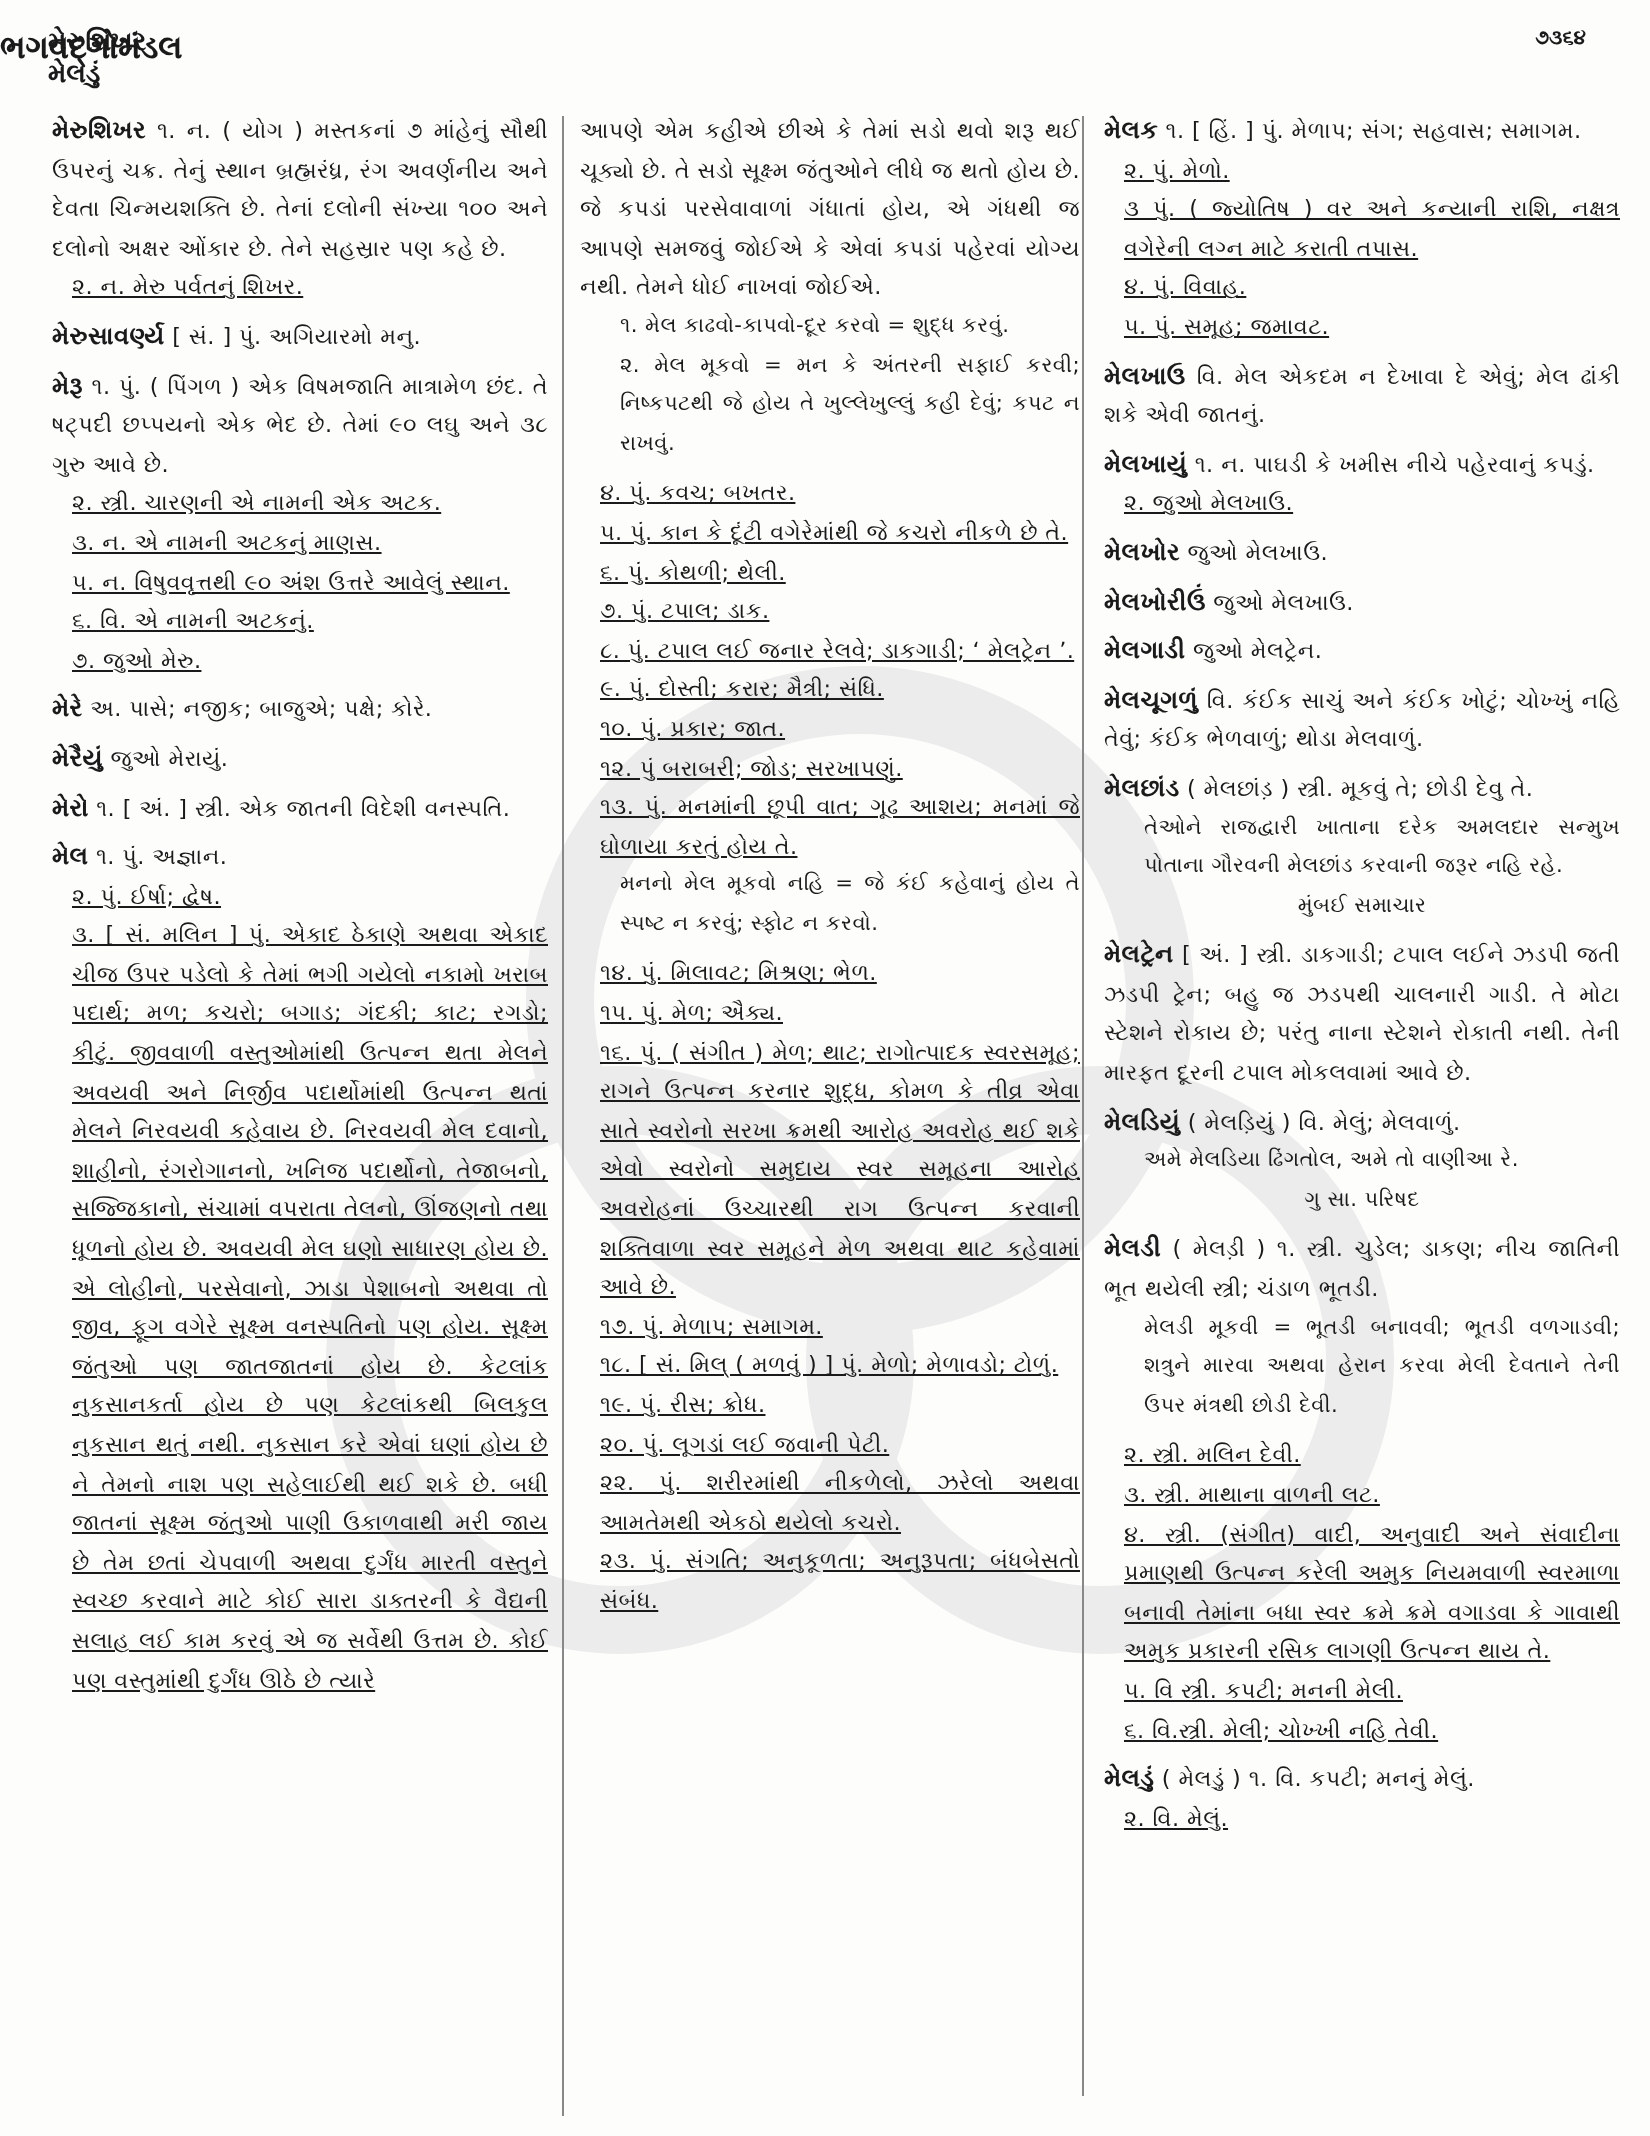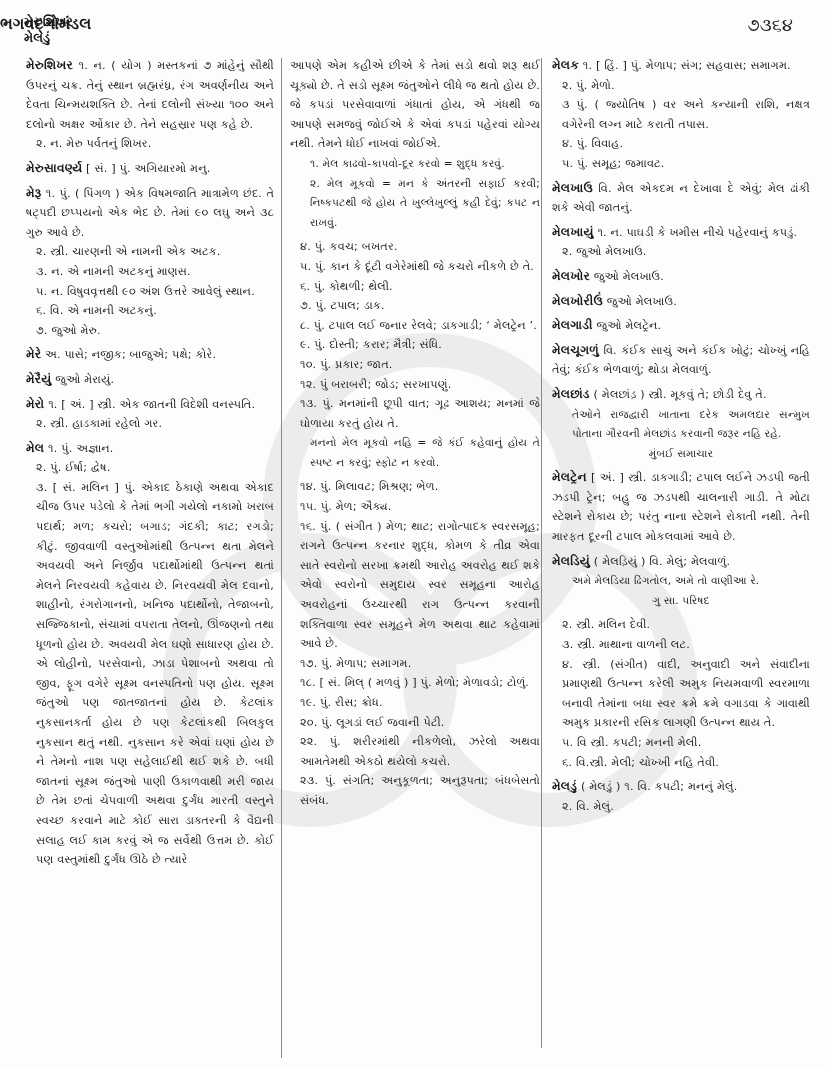--- a/index.html
+++ b/index.html
@@ -7,33 +7,33 @@
     width:825px; height:1068px; overflow:hidden; background:#fdfdfb;
     font-family:"DejaVu Sans", sans-serif; color:#1a1a1a; position:relative;
   }
   .watermark {
     position:absolute; left:150px; top:300px; width:560px; height:560px; pointer-events:none;
   }
   .watermark svg { width:100%; height:100%; }
   .header { position:absolute; top:6px; left:0; width:825px; height:44px; }
   .hdr-left { position:absolute; left:24px; top:8px; font-weight:bold; font-size:13px; line-height:16px; }
   .hdr-center { position:absolute; left:0; width:825px; top:8px; text-align:left; font-weight:bold; font-size:16px; }
-  .hdr-right { position:absolute; right:32px; top:8px; font-weight:normal; font-size:18px; }
+  .hdr-right { position:absolute; right:32px; top:8px; font-weight:bold; font-size:10px; }
   .col {
     position:absolute; top:56px; font-size:11.2px; line-height:19.6px; letter-spacing:0.2px;
   }
   .col-1 { left:26px; width:248px; }
   .col-2 { left:290px; width:250px; }
   .col-3 { left:552px; width:258px; }
   .divider { position:absolute; top:58px; width:1px; background:#888; }
   .div-1 { left:281px; height:1000px; }
   .div-2 { left:541px; height:990px; }
   .entry { margin:0 0 5px 0; text-indent:-0px; }
   .hw { font-weight:bold; font-size:12.2px; }
-  .sub { padding-left:10px; }
+  .sub { padding-left:10px;text-decoration:underline; }
   .quote { padding-left:20px; font-size:10.6px; }
   .src { text-align:center; font-size:10.6px; }
   p { margin:0; text-align:justify; }
 </style>
 </head>
 <body>
 
 <div class="watermark">
   <svg viewBox="0 0 560 560">
     <g fill="none" stroke="#ececec" stroke-width="34">
@@ -73,21 +73,20 @@
       <p class="sub">૭. જુઓ મેરુ.</p>
     </div>
     <div class="entry">
       <p><span class="hw">મેરે</span> <span>અ. પાસે; નજીક; બાજુએ; પક્ષે; કોરે.</span></p>
     </div>
     <div class="entry">
       <p><span class="hw">મેરૈયું</span> <span>જુઓ મેરાયું.</span></p>
     </div>
     <div class="entry">
       <p><span class="hw">મેરો</span> <span>૧. [ અં. ] સ્ત્રી. એક જાતની વિદેશી વનસ્પતિ.</span></p>
-      <p class="sub">૨. સ્ત્રી. હાડકામાં રહેલો ગર.</p>
     </div>
     <div class="entry">
       <p><span class="hw">મેલ</span> <span>૧. પું. અજ્ઞાન.</span></p>
       <p class="sub">૨. પું. ઈર્ષા; દ્વેષ.</p>
       <p class="sub">૩. [ સં. મલિન ] પું. એકાદ ઠેકાણે અથવા એકાદ ચીજ ઉપર પડેલો કે તેમાં ભગી ગયેલો નકામો ખરાબ પદાર્થ; મળ; કચરો; બગાડ; ગંદકી; કાટ; રગડો; કીટું. જીવવાળી વસ્તુઓમાંથી ઉત્પન્ન થતા મેલને અવયવી અને નિર્જીવ પદાર્થોમાંથી ઉત્પન્ન થતાં મેલને નિરવયવી કહેવાય છે. નિરવયવી મેલ દવાનો, શાહીનો, રંગરોગાનનો, ખનિજ પદાર્થોનો, તેજાબનો, સજ્જિકાનો, સંચામાં વપરાતા તેલનો, ઊંજણનો તથા ધૂળનો હોય છે. અવયવી મેલ ઘણો સાધારણ હોય છે. એ લોહીનો, પરસેવાનો, ઝાડા પેશાબનો અથવા તો જીવ, ફૂગ વગેરે સૂક્ષ્મ વનસ્પતિનો પણ હોય. સૂક્ષ્મ જંતુઓ પણ જાતજાતનાં હોય છે. કેટલાંક નુકસાનકર્તા હોય છે પણ કેટલાંકથી બિલકુલ નુકસાન થતું નથી. નુકસાન કરે એવાં ઘણાં હોય છે ને તેમનો નાશ પણ સહેલાઈથી થઈ શકે છે. બધી જાતનાં સૂક્ષ્મ જંતુઓ પાણી ઉકાળવાથી મરી જાય છે તેમ છતાં ચેપવાળી અથવા દુર્ગંધ મારતી વસ્તુને સ્વચ્છ કરવાને માટે કોઈ સારા ડાક્તરની કે વૈદ્યની સલાહ લઈ કામ કરવું એ જ સર્વેથી ઉત્તમ છે. કોઈ પણ વસ્તુમાંથી દુર્ગંધ ઊઠે છે ત્યારે</p>
     </div>
   </div>
 <div class="col col-2">
     <div class="entry">
       <p><span>આપણે એમ કહીએ છીએ કે તેમાં સડો થવો શરૂ થઈ ચૂક્યો છે. તે સડો સૂક્ષ્મ જંતુઓને લીધે જ થતો હોય છે. જે કપડાં પરસેવાવાળાં ગંધાતાં હોય, એ ગંધથી જ આપણે સમજવું જોઈએ કે એવાં કપડાં પહેરવાં યોગ્ય નથી. તેમને ધોઈ નાખવાં જોઈએ.</span></p>
@@ -152,20 +151,24 @@
     </div>
     <div class="entry">
       <p><span class="hw">મેલટ્રેન</span> <span>[ અં. ] સ્ત્રી. ડાકગાડી; ટપાલ લઈને ઝડપી જતી ઝડપી ટ્રેન; બહુ જ ઝડપથી ચાલનારી ગાડી. તે મોટા સ્ટેશને રોકાય છે; પરંતુ નાના સ્ટેશને રોકાતી નથી. તેની મારફત દૂરની ટપાલ મોકલવામાં આવે છે.</span></p>
     </div>
     <div class="entry">
       <p><span class="hw">મેલડિયું</span> <span>( મેલડ઼િયું ) વિ. મેલું; મેલવાળું.</span></p>
       <p class="quote">અમે મેલડિયા ઢિંગતોલ, અમે તો વાણીઆ રે.</p>
       <p class="src">ગુ સા. પરિષદ</p>
     </div>
     <div class="entry">
+      <p><span class="hw">મેલડી</span> <span>( મેલડ઼ી ) ૧. સ્ત્રી. ચુડેલ; ડાકણ; નીચ જાતિની ભૂત થયેલી સ્ત્રી; ચંડાળ ભૂતડી.</span></p>
+      <p class="quote">મેલડી મૂકવી = ભૂતડી બનાવવી; ભૂતડી વળગાડવી; શત્રુને મારવા અથવા હેરાન કરવા મેલી દેવતાને તેની ઉપર મંત્રથી છોડી દેવી.</p>
+    </div>
+    <div class="entry">
       <p class="sub">૨. સ્ત્રી. મલિન દેવી.</p>
       <p class="sub">૩. સ્ત્રી. માથાના વાળની લટ.</p>
       <p class="sub">૪. સ્ત્રી. (સંગીત) વાદી, અનુવાદી અને સંવાદીના પ્રમાણથી ઉત્પન્ન કરેલી અમુક નિયમવાળી સ્વરમાળા બનાવી તેમાંના બધા સ્વર ક્રમે ક્રમે વગાડવા કે ગાવાથી અમુક પ્રકારની રસિક લાગણી ઉત્પન્ન થાય તે.</p>
       <p class="sub">૫. વિ સ્ત્રી. કપટી; મનની મેલી.</p>
       <p class="sub">૬. વિ.સ્ત્રી. મેલી; ચોખ્ખી નહિ તેવી.</p>
     </div>
     <div class="entry">
       <p><span class="hw">મેલડું</span> <span>( મેલડ઼ું ) ૧. વિ. કપટી; મનનું મેલું.</span></p>
       <p class="sub">૨. વિ. મેલું.</p>
     </div>

